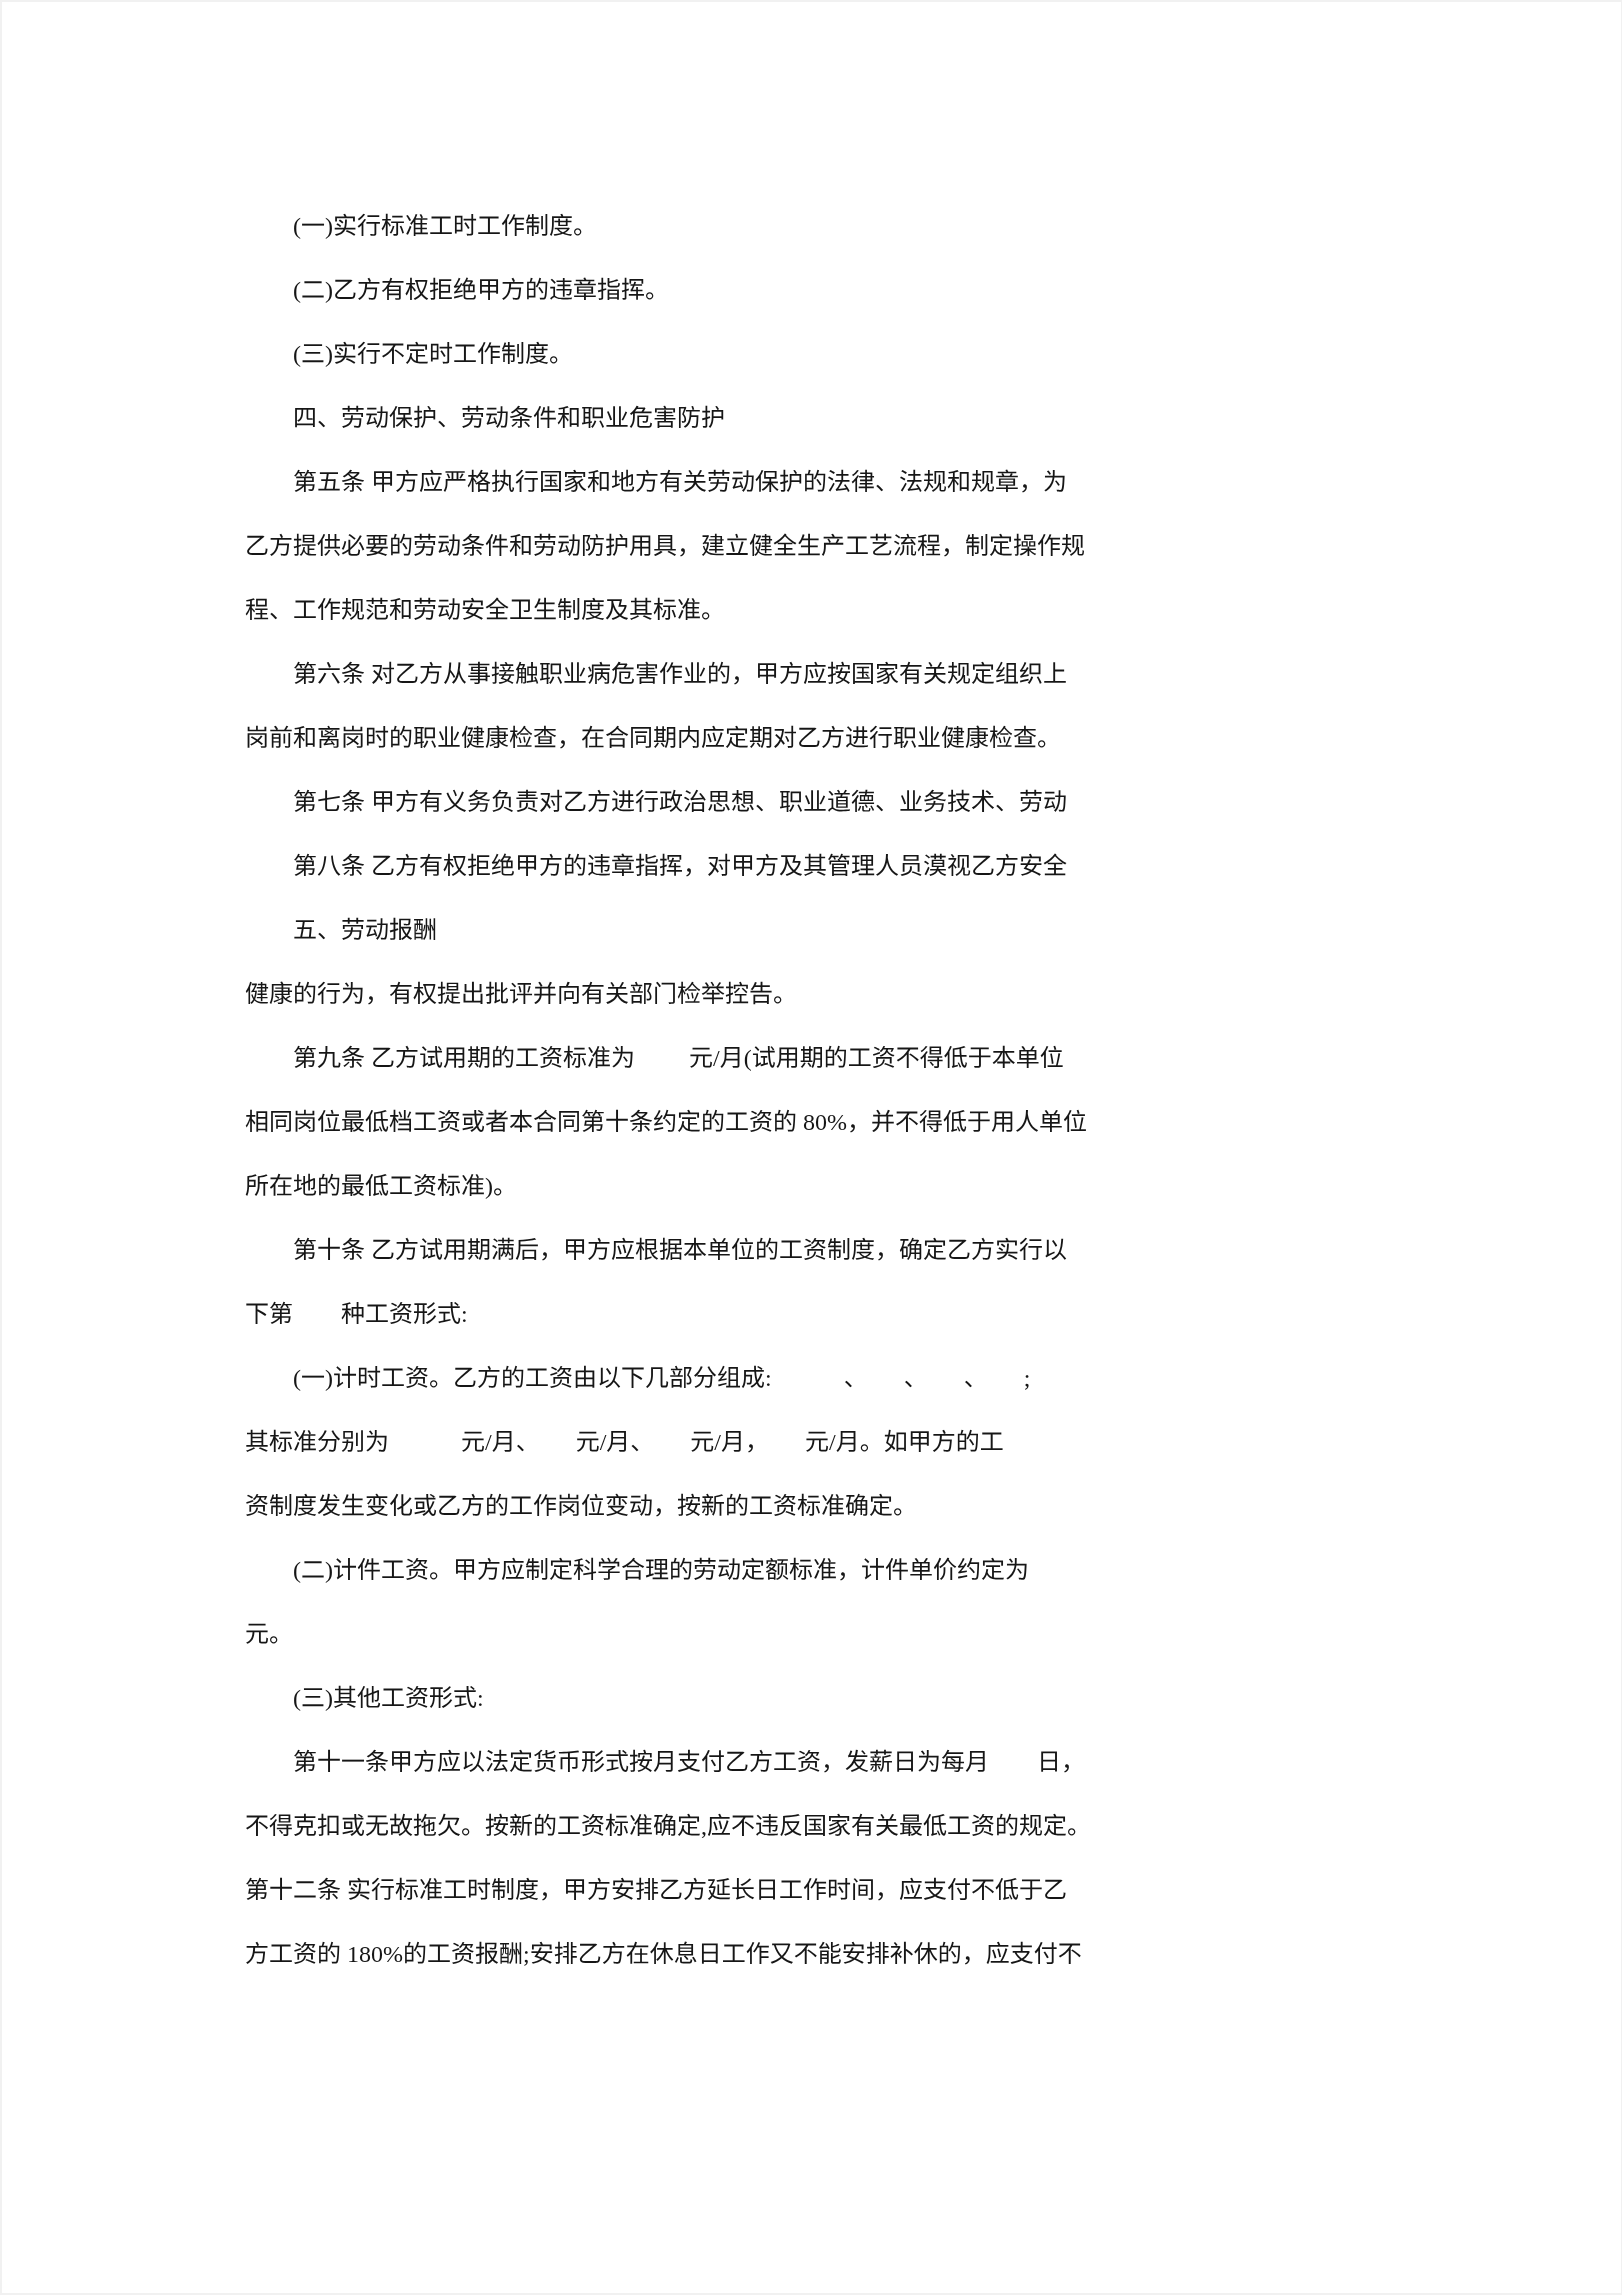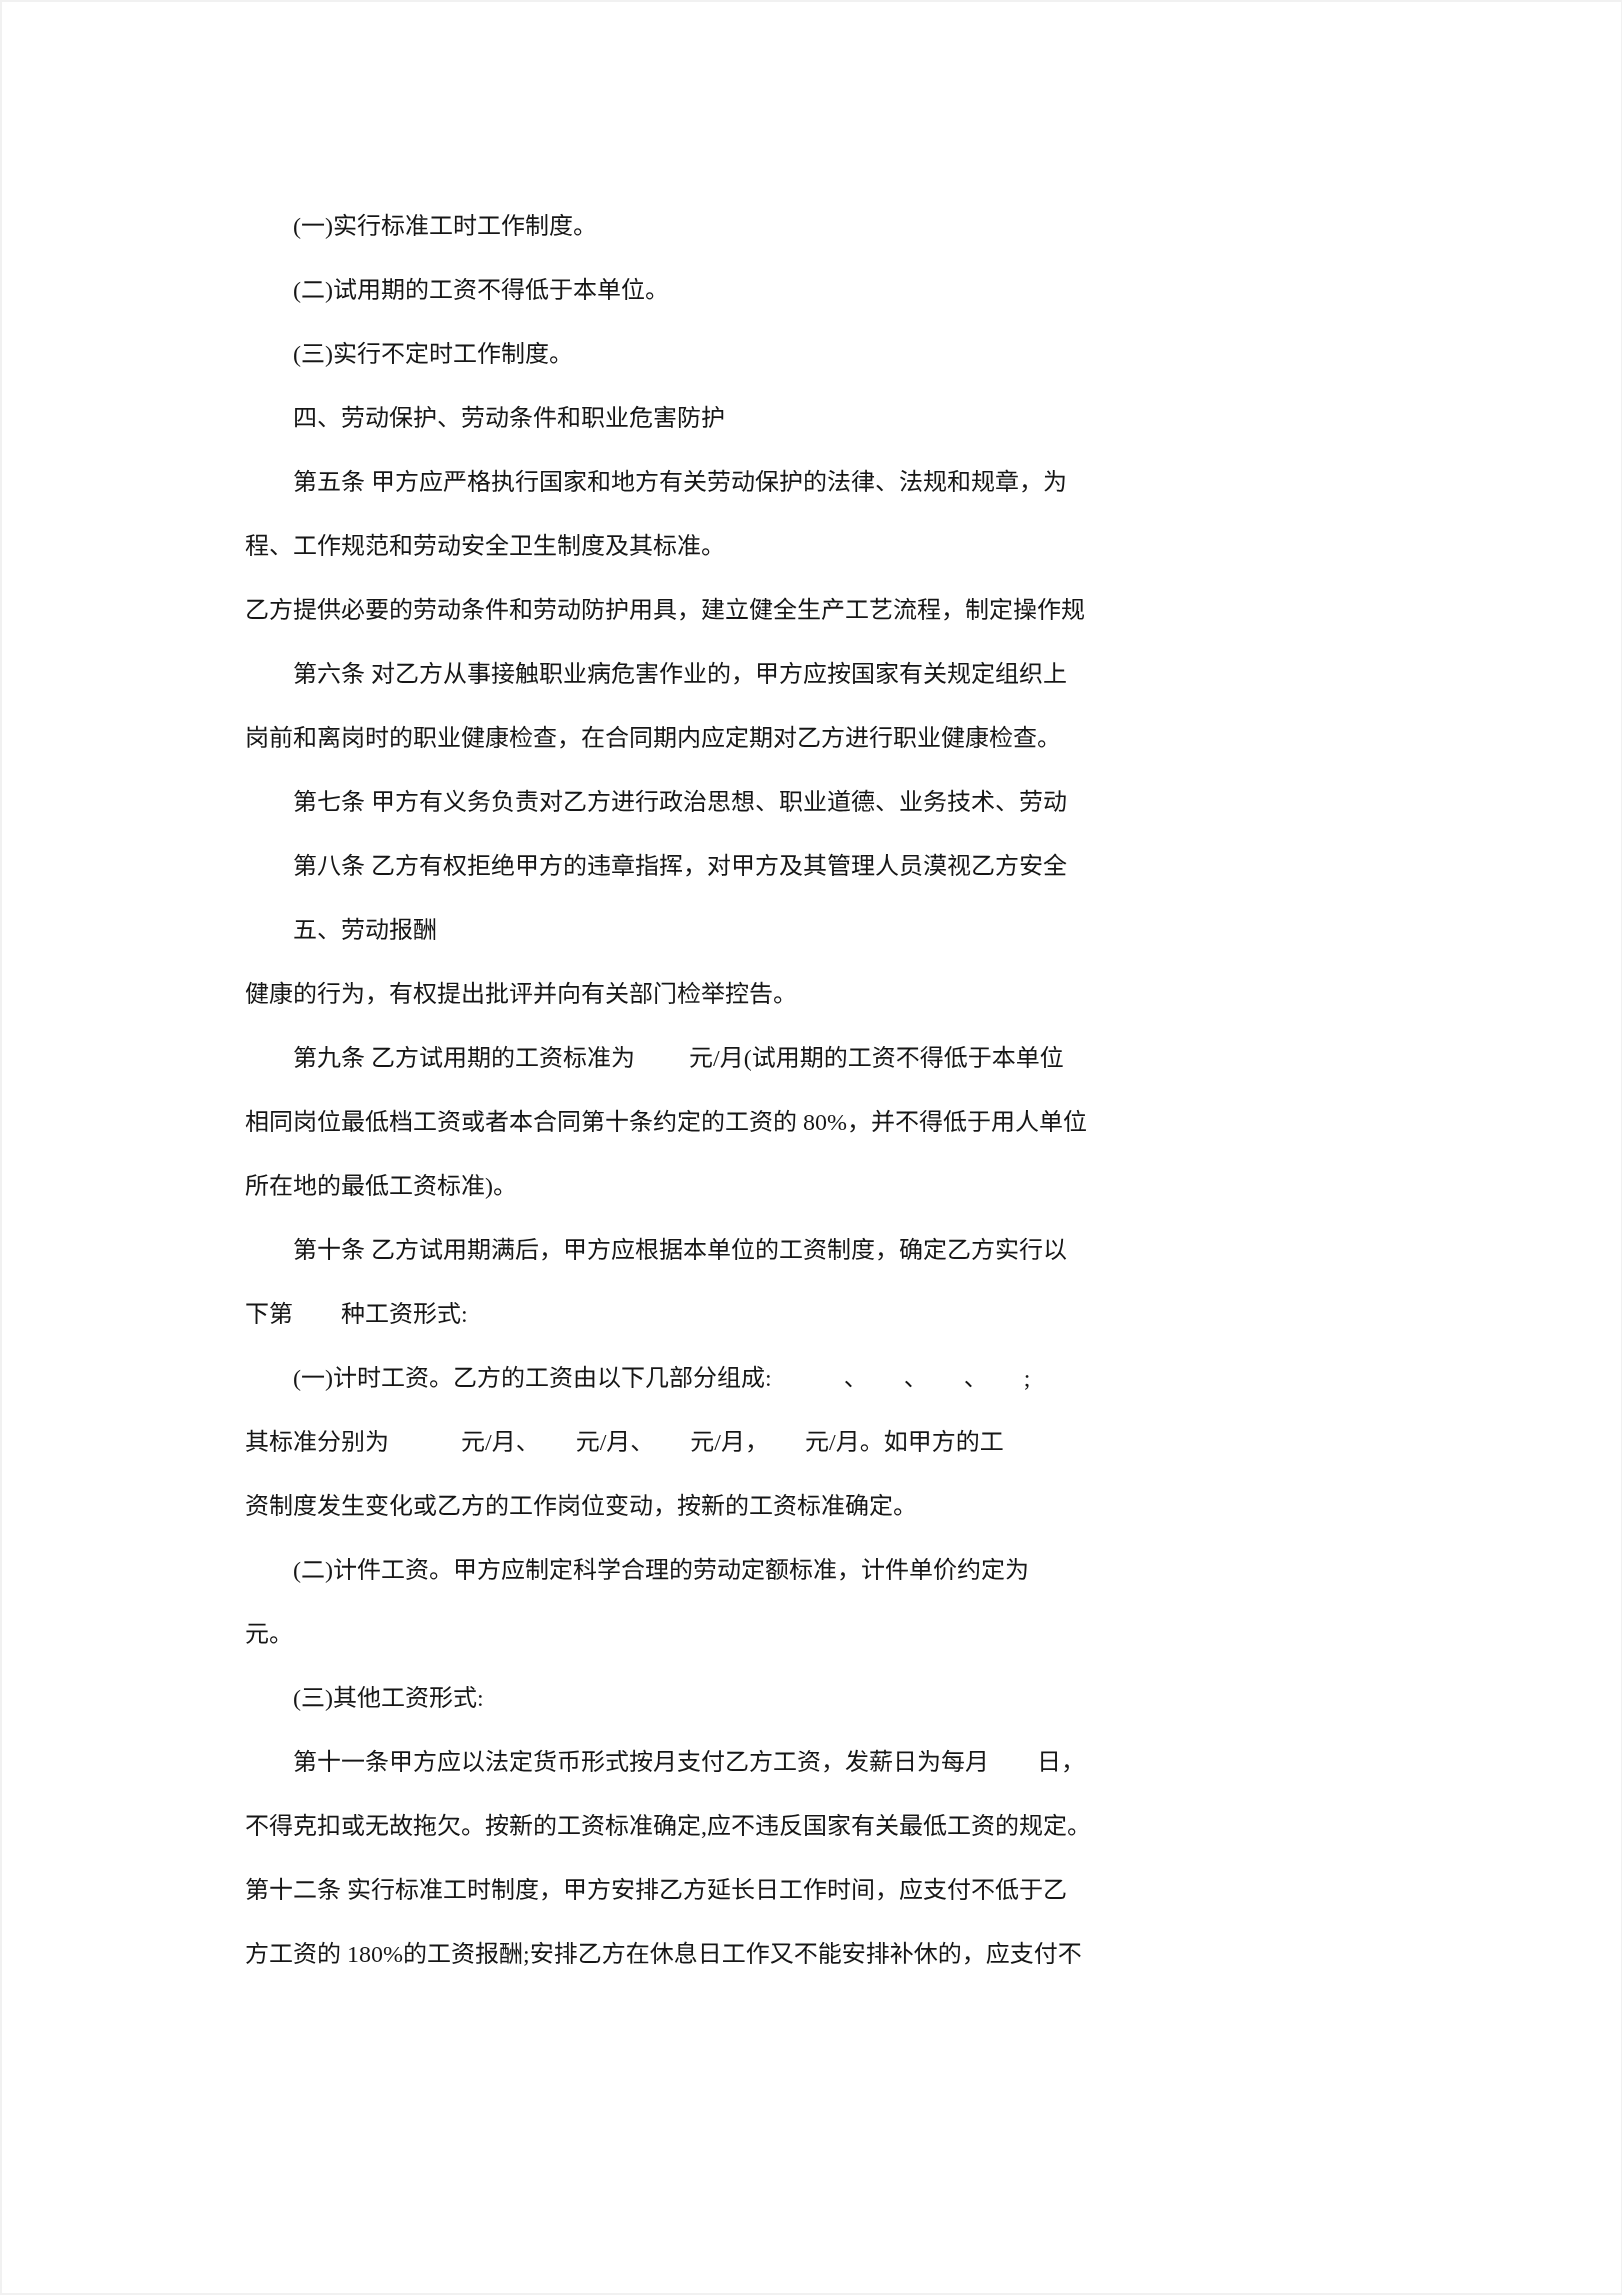--- a/index.html
+++ b/index.html
@@ -31,26 +31,26 @@
     white-space: pre;
     letter-spacing: 0px;
   }
 </style>
 </head>
 <body>
 
 <div class="page" style="background: rgb(255, 255, 255); color: rgb(22, 22, 22);">
   <div class="text-block">
       <div class="line">　　(一)实行标准工时工作制度。</div>
-      <div class="line">　　(二)试用期的工资不得低于本单位。</div>
+      <div class="line">　　(二)乙方有权拒绝甲方的违章指挥。</div>
       <div class="line">　　(三)实行不定时工作制度。</div>
       <div class="line">　　四、劳动保护、劳动条件和职业危害防护</div>
       <div class="line">　　第五条 甲方应严格执行国家和地方有关劳动保护的法律、法规和规章，为</div>
+      <div class="line">乙方提供必要的劳动条件和劳动防护用具，建立健全生产工艺流程，制定操作规</div>
       <div class="line">程、工作规范和劳动安全卫生制度及其标准。</div>
-      <div class="line">乙方提供必要的劳动条件和劳动防护用具，建立健全生产工艺流程，制定操作规</div>
       <div class="line">　　第六条 对乙方从事接触职业病危害作业的，甲方应按国家有关规定组织上</div>
       <div class="line">岗前和离岗时的职业健康检查，在合同期内应定期对乙方进行职业健康检查。</div>
       <div class="line">　　第七条 甲方有义务负责对乙方进行政治思想、职业道德、业务技术、劳动</div>
       <div class="line">　　第八条 乙方有权拒绝甲方的违章指挥，对甲方及其管理人员漠视乙方安全</div>
       <div class="line">　　五、劳动报酬</div>
       <div class="line">健康的行为，有权提出批评并向有关部门检举控告。</div>
       <div class="line">　　第九条 乙方试用期的工资标准为　　 元/月(试用期的工资不得低于本单位</div>
       <div class="line">相同岗位最低档工资或者本合同第十条约定的工资的 80%，并不得低于用人单位</div>
       <div class="line">所在地的最低工资标准)。</div>
       <div class="line">　　第十条 乙方试用期满后，甲方应根据本单位的工资制度，确定乙方实行以</div>

